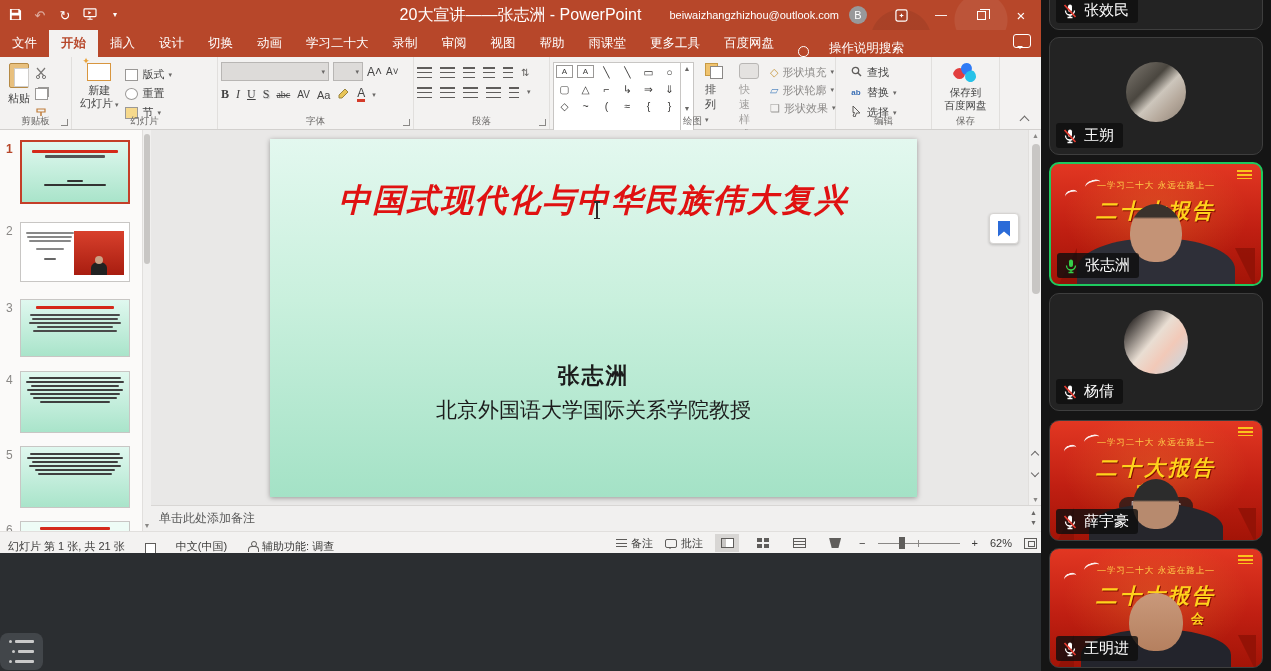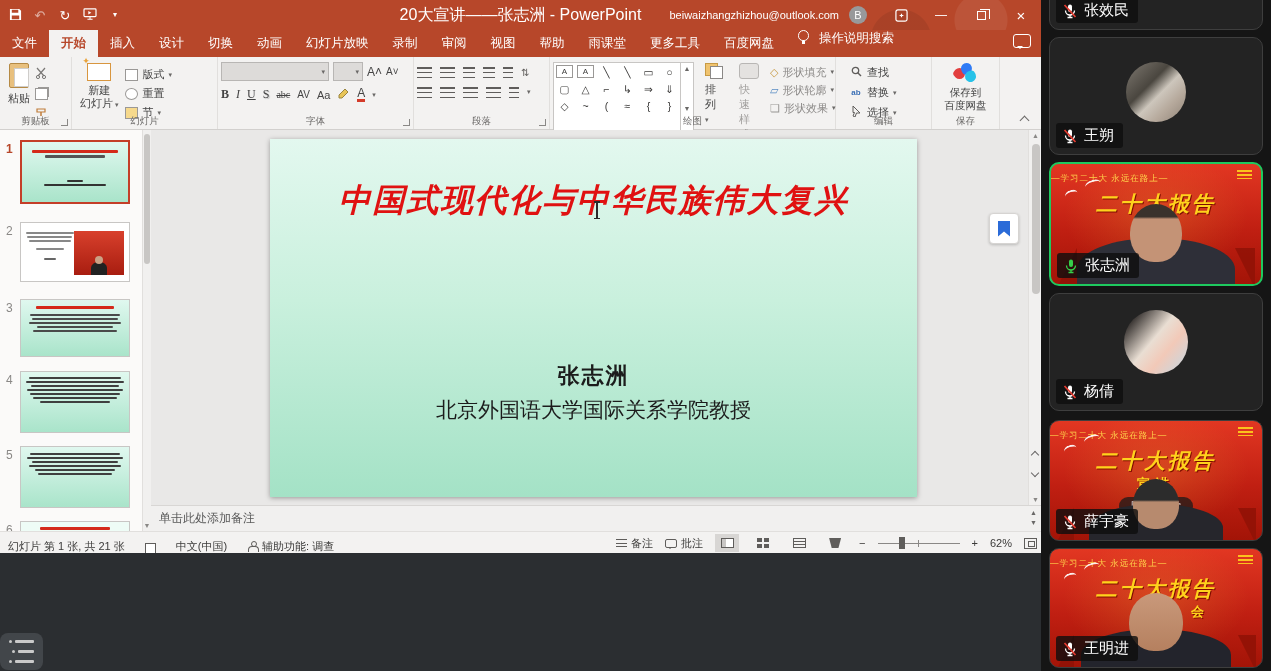--- a/index.html
+++ b/index.html
@@ -19,21 +19,21 @@
   .tb-right { position:absolute; right:0; top:0; height:30px; display:flex; align-items:center; }
   .account { font-size:11px; margin-right:10px;padding-left:32px; }
   .avatar { width:18px; height:18px; border-radius:50%; background:#98999b; color:#fff; font-size:11px; display:flex; align-items:center; justify-content:center; margin-right:14px; }
   .wbtn { width:40px; height:30px; display:flex; align-items:center; justify-content:center; font-size:12px; }
   .restore-glyph { width:9px; height:9px; border:1px solid #fff; position:relative; }
   .restore-glyph::before { content:""; position:absolute; left:2px; top:-3px; width:9px; height:9px; border:1px solid #fff; border-left:none; border-bottom:none; }
 
   .tabrow { position:relative; height:27px; background:#b7472a; display:flex; align-items:stretch; color:#fff; font-size:12.5px; }
   .tab { padding:0 12px; display:flex; align-items:center; white-space:nowrap; }
   .tab.active { background:#f3f2f1; color:#b7472a; font-weight:bold; }
-  .tellme { display:flex; align-items:flex-start; gap:10px; padding:0 12px;font-family:Liberation Mono, monospace; }
+  .tellme { display:flex; align-items:flex-end; gap:20px; padding:0 12px;font-family:Liberation Mono, monospace; }
   .bulb { width:11px; height:11px; border:1.4px solid #fff; border-radius:50% 50% 45% 45%; position:relative; }
   .bulb::after { content:""; position:absolute; left:2.5px; bottom:-3.5px; width:3px; height:2.5px; background:#fff; }
   .comment-toggle { position:absolute; right:10px; top:4px; width:18px; height:14px; border:1.4px solid #fff; border-radius:3px; }
   .comment-toggle::after { content:""; position:absolute; left:3px; bottom:-5px; border:3px solid transparent; border-top-color:#fff; }
 
   
   .ribbon { position:relative; height:73px; background:#f3f2f1; border-bottom:1px solid #d2d0ce; display:flex; color:#444; }
   .rgroup { position:relative; height:100%; border-right:1px solid #e1dfdd; padding:5px 3px 15px; flex:none; }
   .glabel { position:absolute; bottom:1px; left:0; right:0; text-align:center; font-size:9.5px; color:#6a6867; }
   .launcher { position:absolute; right:3px; bottom:3px; width:7px; height:7px; border-right:1.4px solid #8a8886; border-bottom:1.4px solid #8a8886; }
@@ -148,21 +148,21 @@
   
   .sidebar { position:absolute; left:1041px; top:0; width:230px; height:671px; background:#151515; }
   .tile { position:absolute; left:8px; width:214px; height:118px; border-radius:10px; border:1px solid #3e3e3e; background:#232323; overflow:hidden; }
   .tile.speaking { border:2px solid #1ec95f; }
   .nlabel { position:absolute; left:6px; bottom:6px; background:rgba(14,14,14,.8); border-radius:3px; padding:3px 9px 3px 6px; display:flex; align-items:center; gap:6px; color:#fff; font-size:15px; white-space:nowrap; }
   .avatar-circle { position:absolute; left:50%; transform:translateX(-50%); border-radius:50%; }
   .cat { top:24px; width:60px; height:60px; background:linear-gradient(135deg,#6f6a62 12%,#4a463f 38%,#cdc6bc 55%,#b5a89b 74%,#8d8175 100%); }
   .girl { top:16px; width:64px; height:64px; background:linear-gradient(130deg,#2e2a28 12%,#e9ded3 46%,#f2c9b8 66%,#ccd6dd 92%); }
   .redbg { background:radial-gradient(ellipse at 50% 42%, rgba(255,190,60,.22), transparent 62%),
            linear-gradient(180deg,#e23722 0%,#c01f12 55%,#a31407 100%); }
-  .btop { margin-top:9px; color:#ffd04a; font-size:8.5px; letter-spacing:1px; }
+  .btop { margin-top:16px; text-align:center; color:#ffd04a; font-size:8.5px; letter-spacing:1px; }
   .btitle { text-align:center; color:#ffd21c; font-size:21px; font-weight:bold; font-family:"DejaVu Serif",serif; font-style:italic; letter-spacing:3px; text-shadow:1px 1px 0 #7e0c00; margin-top:5px; }
   .bsub { text-align:center; color:#ffd21c; font-size:13px; font-weight:bold; letter-spacing:6px; text-shadow:1px 1px 0 #7e0c00; }
   .pill { position:absolute; left:50%; transform:translateX(-50%); background:rgba(25,25,25,.75); color:#eee; font-size:10px; padding:2px 12px; border-radius:9px; white-space:nowrap; }
   .head { position:absolute; left:50%; transform:translateX(-50%); border-radius:50% 50% 46% 46%; }
   .body { position:absolute; left:50%; transform:translateX(-50%); border-radius:55% 55% 0 0; }
   .dove { position:absolute; width:13px; height:9px; border-top:2.2px solid #fff; border-radius:50%; transform:rotate(-18deg); opacity:.92; }
   .flag { position:absolute; bottom:-4px; width:0; height:0; border-style:solid; opacity:.85; }
   .corner-logo { position:absolute; top:6px; right:9px; width:15px; height:9px;
     background:repeating-linear-gradient(180deg,#ffd21c 0 2px,rgba(0,0,0,0) 2px 4px); opacity:.9; }
   .micsvg { flex:none; }
@@ -211,21 +211,21 @@
       </div>
     </div>
 
     <div class="tabrow">
       <div class="tab">文件</div>
       <div class="tab active">开始</div>
       <div class="tab">插入</div>
       <div class="tab">设计</div>
       <div class="tab">切换</div>
       <div class="tab">动画</div>
-      <div class="tab">幻灯片放映</div>
+      <div class="tab">学习二十大</div>
       <div class="tab">录制</div>
       <div class="tab">审阅</div>
       <div class="tab">视图</div>
       <div class="tab">帮助</div>
       <div class="tab">雨课堂</div>
       <div class="tab">更多工具</div>
       <div class="tab">百度网盘</div>
       <div class="tellme">
         <span class="bulb"></span>
         <span>操作说明搜索</span>

